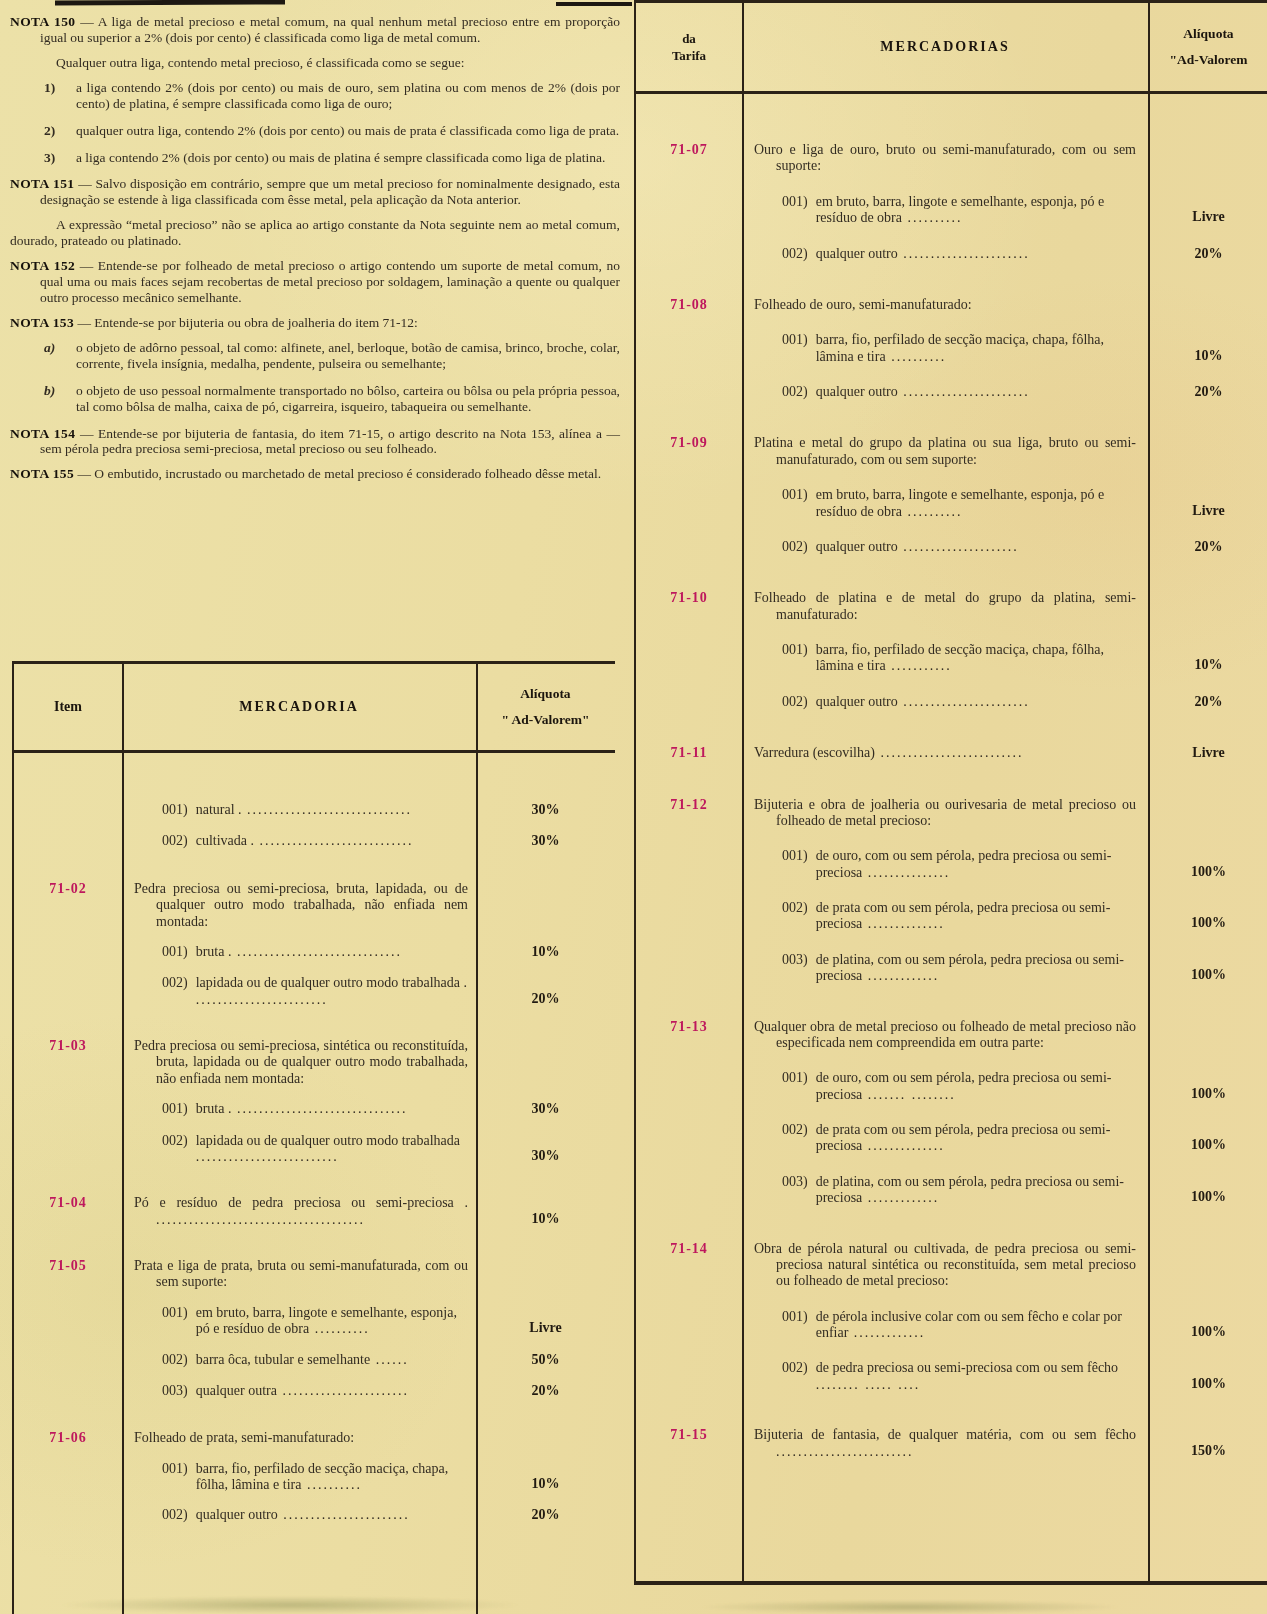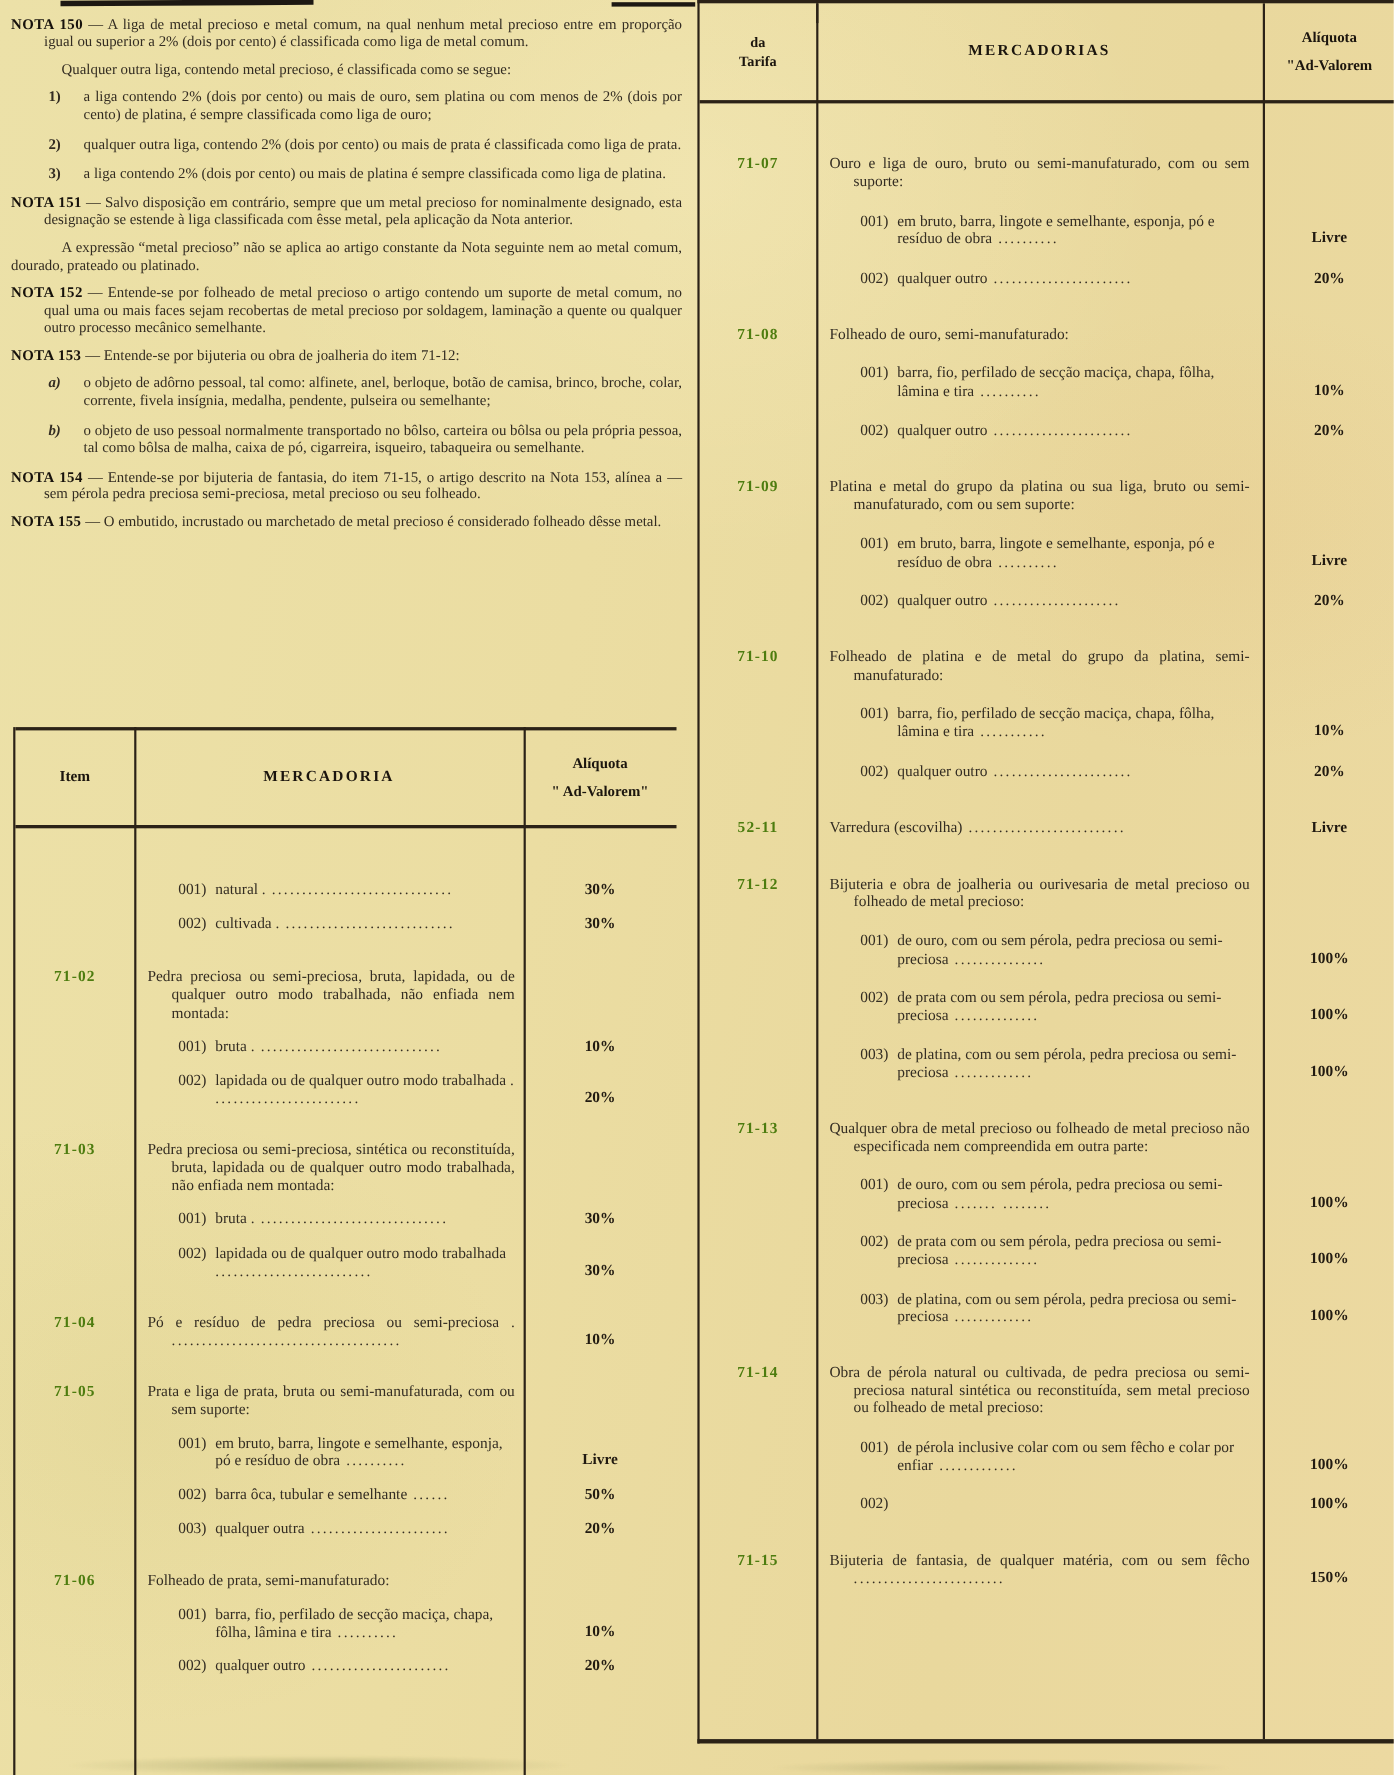--- a/index.html
+++ b/index.html
@@ -29,21 +29,21 @@
 
   
   .tbl{position:absolute;font-size:14px;line-height:1.17;}
   .vline{position:absolute;top:0;bottom:0;width:2px;background:var(--rule);}
   .thead{display:grid;border-bottom:3px solid var(--rule);font-weight:700;color:#1b150e;}
   .thead .hc{display:flex;flex-direction:column;align-items:center;justify-content:center;}
   .merc{letter-spacing:2px;}
   .aliq{font-size:13.5px;gap:10px;}
   .trow{display:grid;}
   .ci{text-align:center;}
-  .icode{font-weight:700;letter-spacing:1px;color:#4d7c0f;}
+  .icode{font-weight:700;letter-spacing:1px;color:#be185d;}
   .cd{padding-left:12px;padding-right:8px;}
   .headtxt{padding-left:22px;text-indent:-22px;text-align:justify;}
   .subitem{display:flex;gap:8px;padding-left:28px;}
   .scode{white-space:nowrap;}
   .stext{flex:1;}
   .dots{letter-spacing:2px;}
   .cr{display:flex;align-items:flex-end;justify-content:center;font-weight:700;color:#211a11;padding-bottom:1px;}
 
   
   .tbl-left{left:12px;top:661px;width:601px;height:955px;border-left:2px solid var(--rule);}
@@ -452,21 +452,21 @@
       <div class="subitem">
         <span class="scode">002)</span>
         <span class="stext"><span class="t">qualquer outro</span><span class="dots"> .......................</span></span>
       </div>
     </div>
     <div class="cr">
             <span class="rate">20%</span>
           </div>
   </div>
         <div class="trow head">
-    <div class="ci"><span class="icode">52-11</span></div>
+    <div class="ci"><span class="icode">71-11</span></div>
     <div class="cd">
             <div class="headtxt"><span class="t">Varredura (escovilha)</span><span class="dots"> ..........................</span></div>
           </div>
     <div class="cr">
             <span class="rate">Livre</span>
           </div>
   </div>
         <div class="trow head">
     <div class="ci"><span class="icode">71-12</span></div>
     <div class="cd">
@@ -576,20 +576,21 @@
     </div>
     <div class="cr">
             <span class="rate">100%</span>
           </div>
   </div>
         <div class="trow sub">
     <div class="ci"></div>
     <div class="cd">
       <div class="subitem">
         <span class="scode">002)</span>
+        <span class="stext"><span class="t">de pedra preciosa ou semi-preciosa com ou sem fêcho</span><span class="dots"> ........ ..... ....</span></span>
       </div>
     </div>
     <div class="cr">
             <span class="rate">100%</span>
           </div>
   </div>
         <div class="trow head">
     <div class="ci"><span class="icode">71-15</span></div>
     <div class="cd">
             <div class="headtxt"><span class="t">Bijuteria de fantasia, de qualquer matéria, com ou sem fêcho</span><span class="dots"> .........................</span></div>

